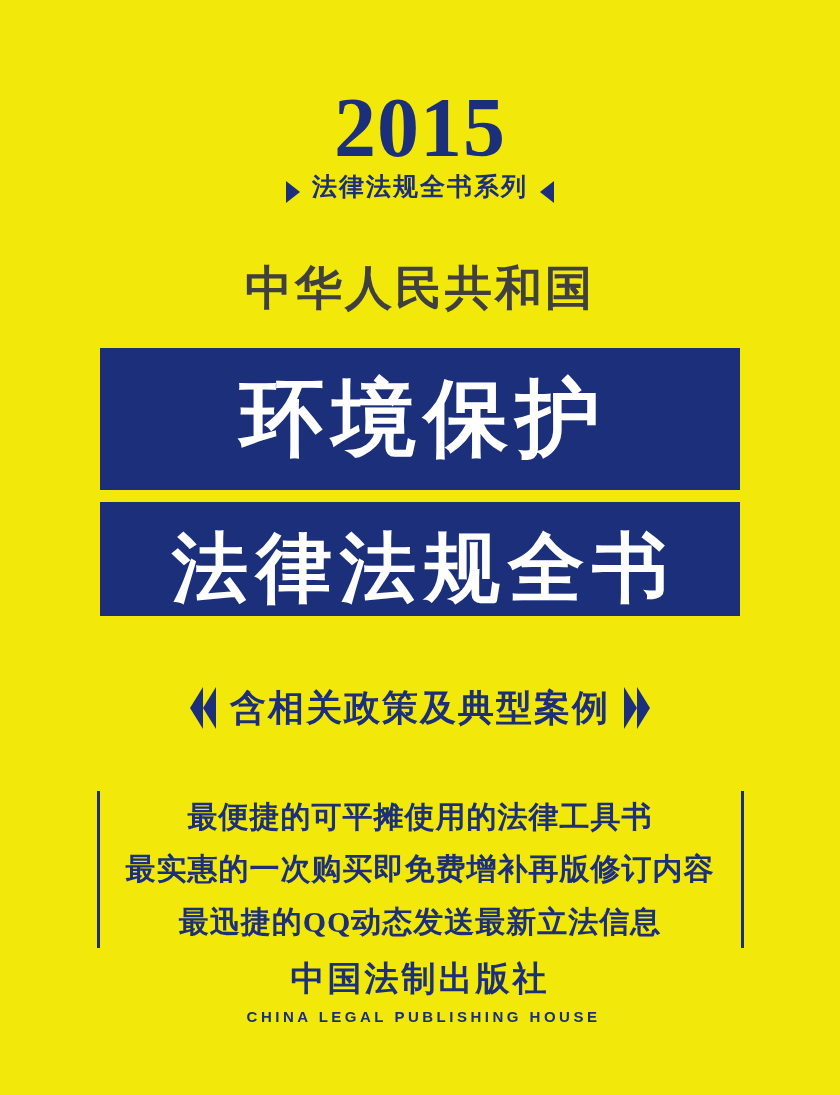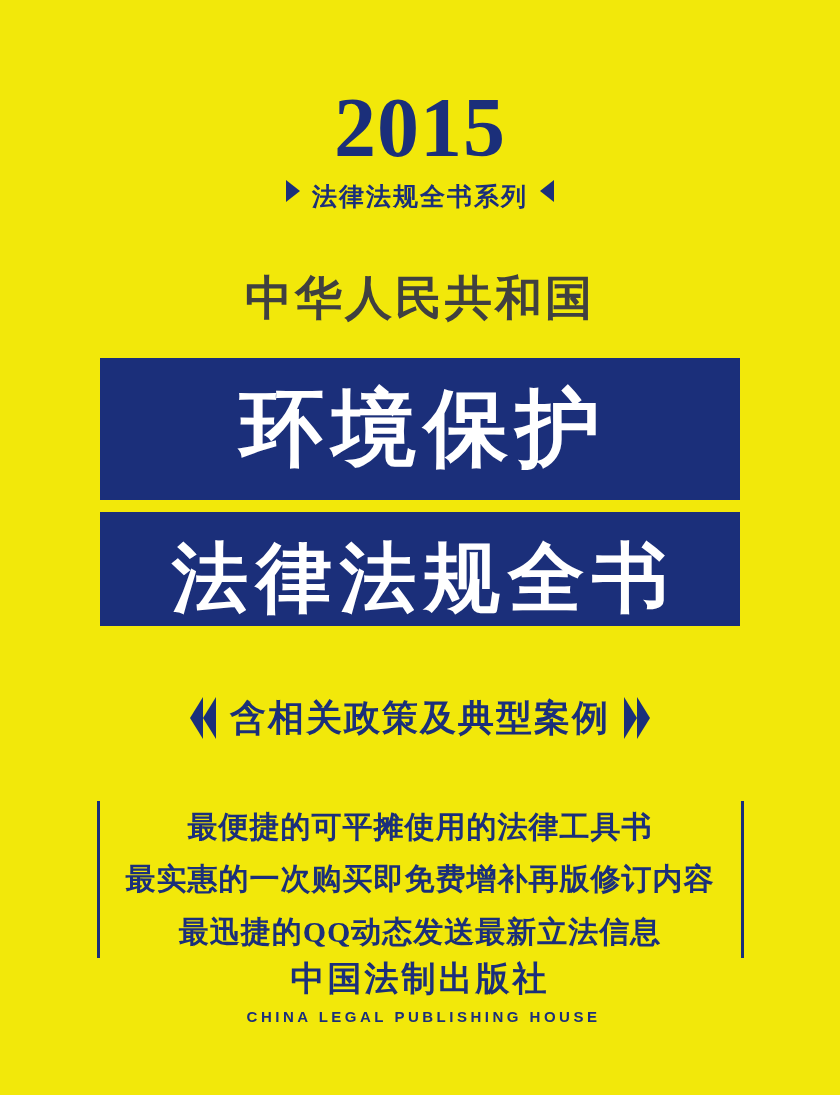--- a/index.html
+++ b/index.html
@@ -27,23 +27,23 @@
     font-family: "Liberation Serif", serif;
     font-weight: bold;
     font-size: 84px;
     line-height: 0.95;
     color: #1b2f7a;
     letter-spacing: 1px;
   }
 
   
   .series-row {
-    margin-top: 12px;
+    margin-top: 2px;
     display: flex;
-    align-items: flex-start;
+    align-items: flex-end;
     justify-content: center;
     gap: 12px;
   }
   .series-text {
     font-family: "Liberation Serif", serif;
     font-weight: bold;
     font-size: 25px;
     color: #1b2f7a;
     letter-spacing: 2px;
   }

